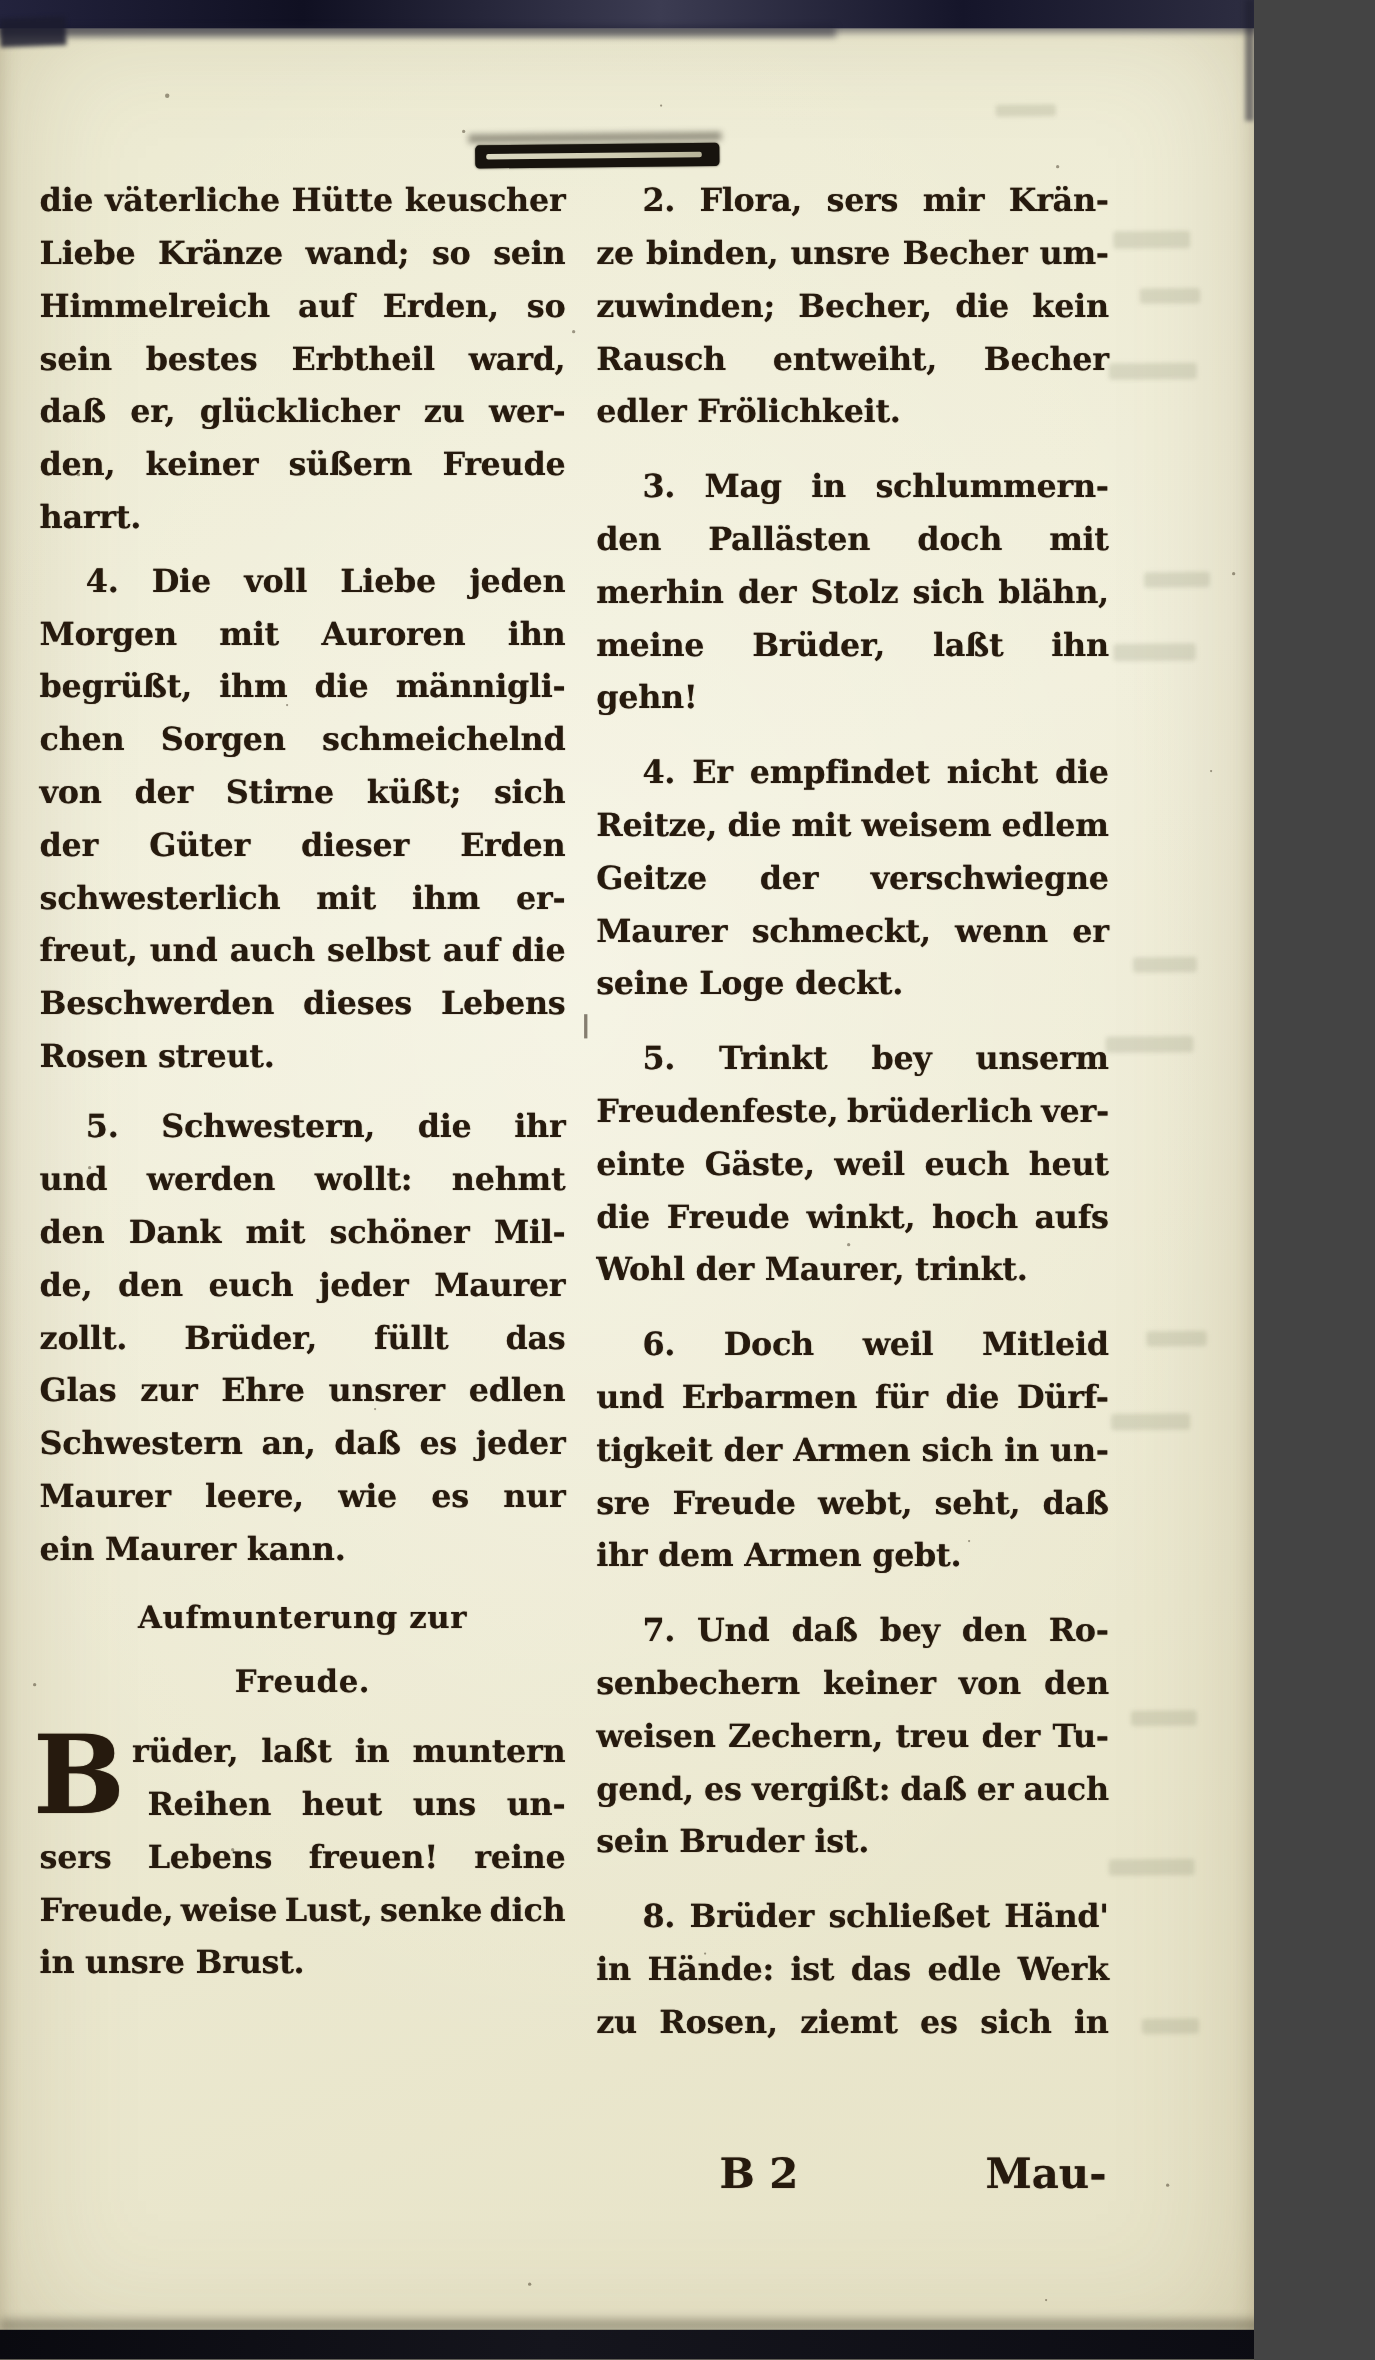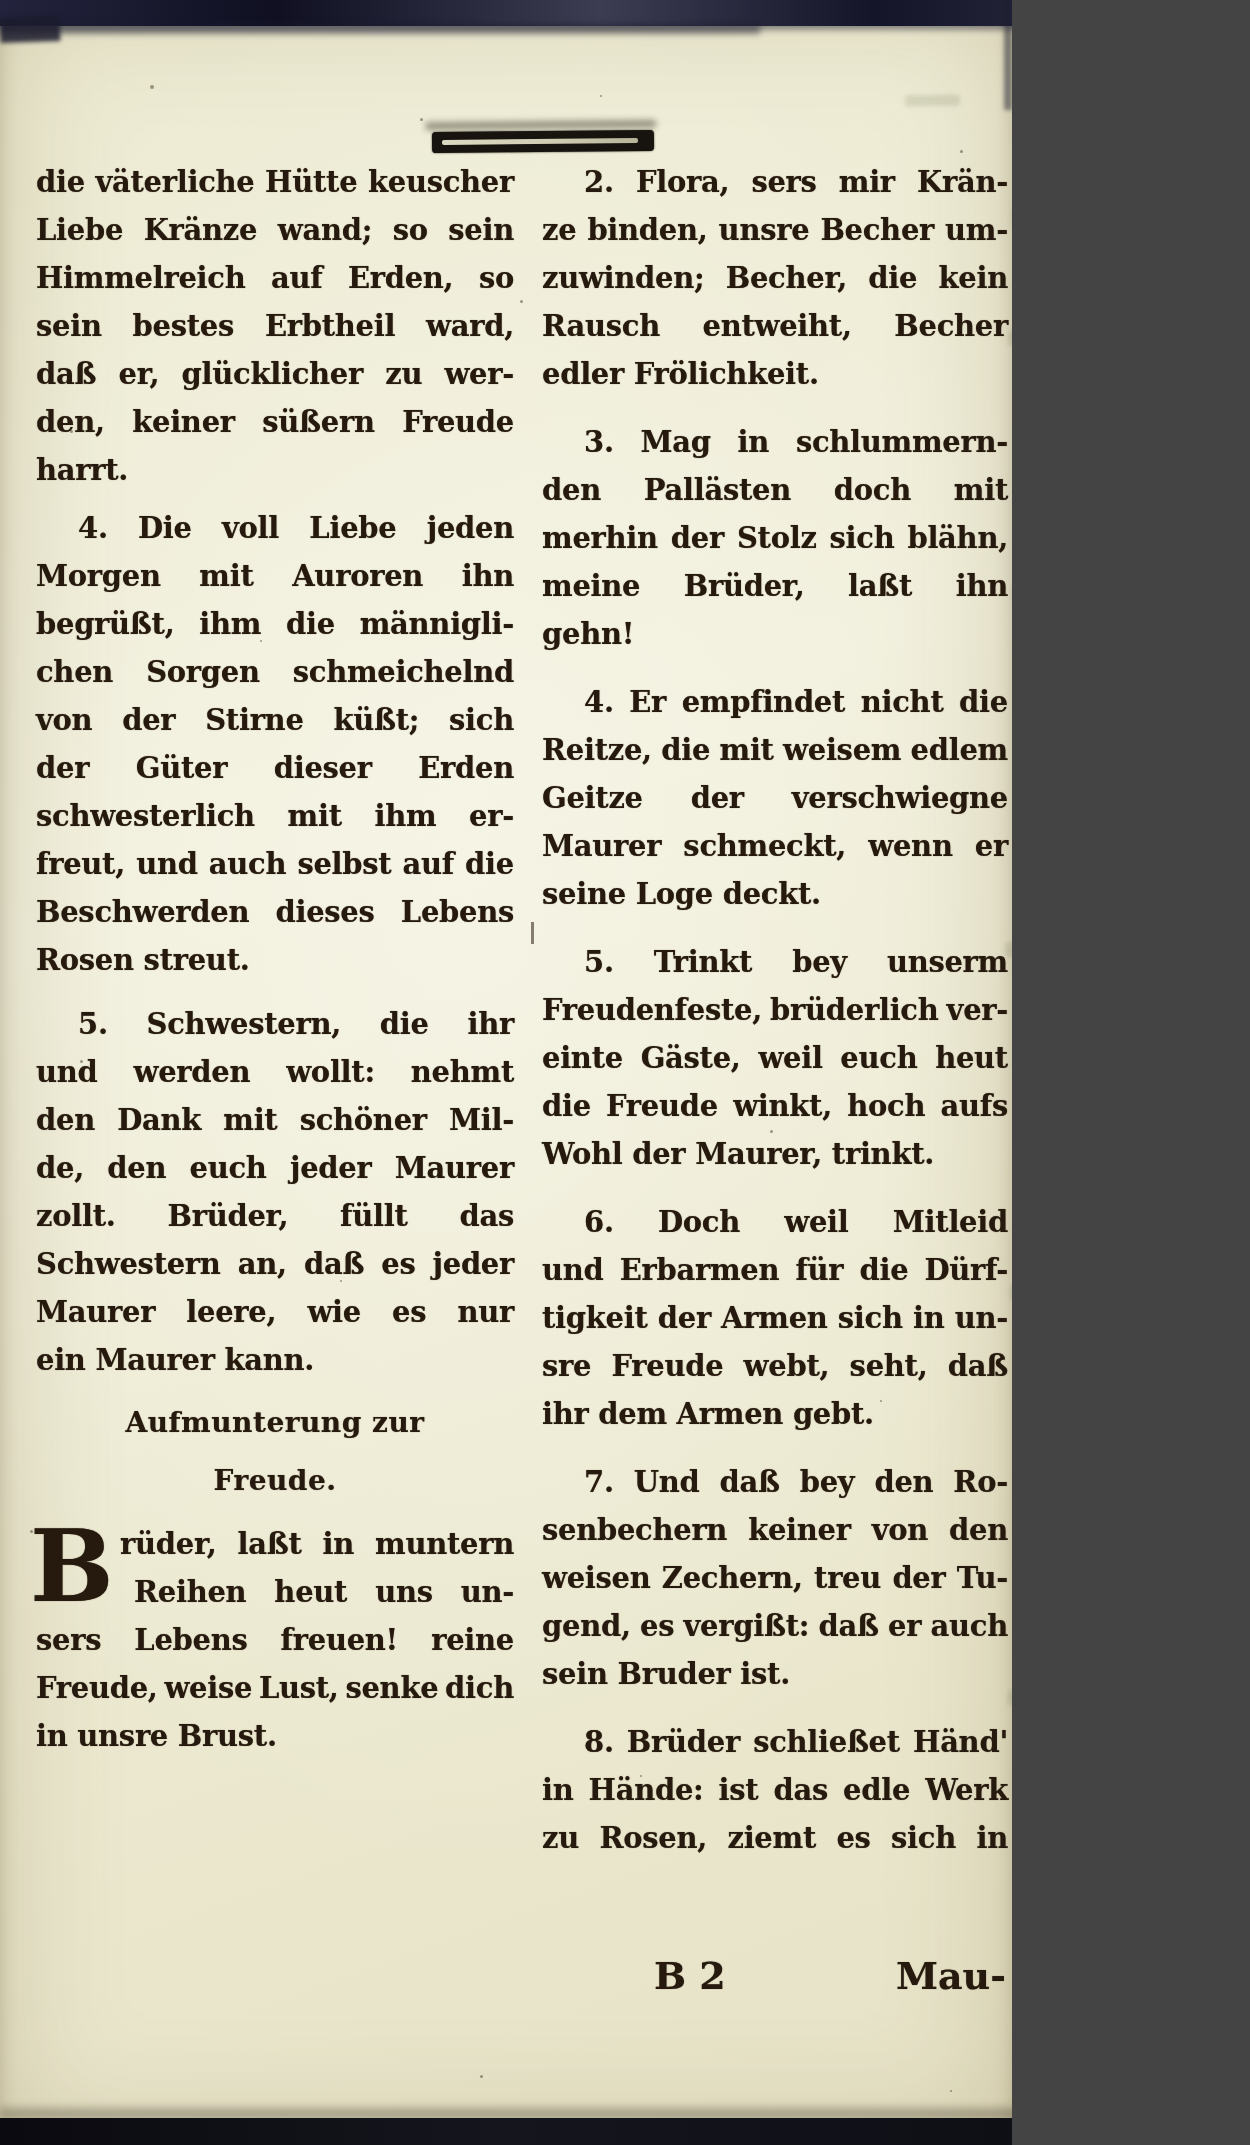--- a/index.html
+++ b/index.html
@@ -1,17 +1,17 @@
 <!DOCTYPE html>
 <html><head>
 <meta charset="utf-8">
 <style>
   html,body{margin:0;padding:0;background:#444;}
   .page{
-    position:relative;width:1012px;height:2145px;overflow:hidden;
+    position:relative;width:1140px;height:2145px;overflow:hidden;
     background:
       radial-gradient(ellipse 900px 1400px at 46% 42%, rgba(255,255,250,.35), rgba(0,0,0,0) 70%),
       linear-gradient(160deg,#ecead1 0%,#f1efdb 38%,#ebe8cf 72%,#e6e2c6 100%);
     box-shadow:inset 0 0 120px rgba(120,100,50,.25), inset 0 0 18px rgba(90,70,40,.25);
     font-family:"DejaVu Serif","Liberation Serif",serif;
     color:#261a0e;
   }
   
   .edge-top{position:absolute;left:0;top:0;width:1250px;height:26px;
     background:linear-gradient(90deg,#23233d,#101022 22%,#3c3c52 48%,#15152a 70%,#2c2c40 90%,#101018);
@@ -195,20 +195,27 @@
           <span>jeder</span>
           <span>Maurer</span>
         </div>
         <div class="line j">
           <span>zollt.</span>
           <span>Brüder,</span>
           <span>füllt</span>
           <span>das</span>
         </div>
         <div class="line j">
+          <span>Glas</span>
+          <span>zur</span>
+          <span>Ehre</span>
+          <span>unsrer</span>
+          <span>edlen</span>
+        </div>
+        <div class="line j">
           <span>Schwestern</span>
           <span>an,</span>
           <span>daß</span>
           <span>es</span>
           <span>jeder</span>
         </div>
         <div class="line j">
           <span>Maurer</span>
           <span>leere,</span>
           <span>wie</span>

